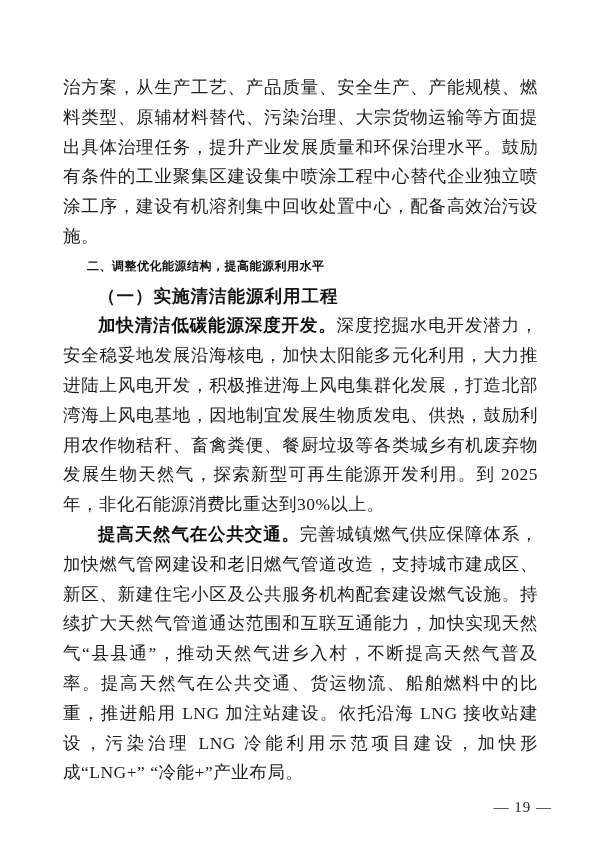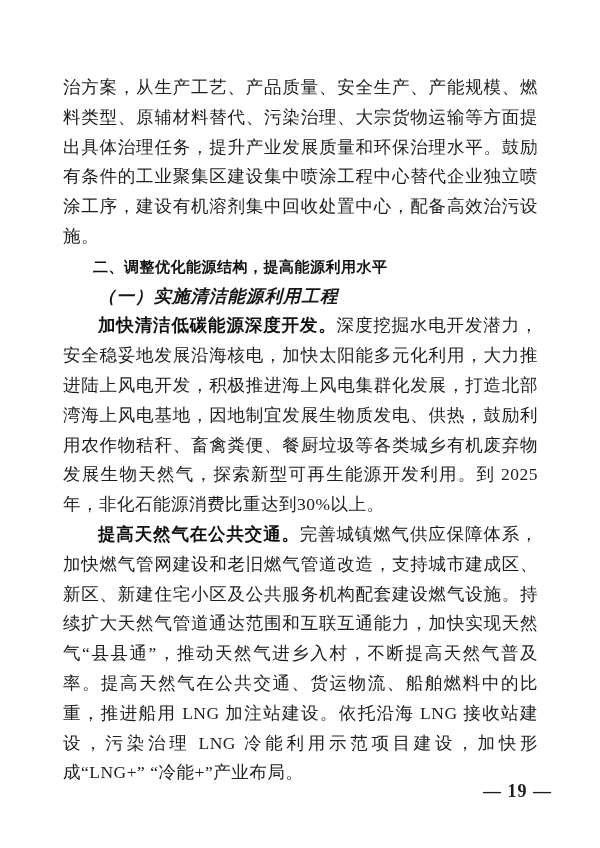--- a/index.html
+++ b/index.html
@@ -30,49 +30,47 @@
     text-align: justify;
     letter-spacing: 0.5px;
   }
   .indent {
     text-indent: 2em;
   }
   .section-heading {
     margin: 0;
     font-family: "Liberation Sans", "DejaVu Sans", sans-serif;
     font-weight: bold;
-    font-size: 15px;
+    font-size: 12px;
     line-height: 29.8px;
     text-indent: 2em;
     color: #111111;
     letter-spacing: 0.5px;
   }
   .subsection-heading {
     margin: 0;
-    font-style: italic;
     font-size: 17.5px;
     line-height: 29.8px;
     text-indent: 2em;
     color: #161616;
     letter-spacing: 1px;
   }
   .lead {
     font-weight: bold;
     font-family: Liberation Sans, sans-serif;
     color: #111111;
   }
   .page-number {
     position: absolute;
-    top: 780px;
+    top: 796px;
     right: 80px;
-    font-size: 18px;
+    font-size: 15px;
     line-height: 22px;
     color: #1d1d1d;
     letter-spacing: 1px;
-    font-weight: bold;
   }
 </style>
 </head>
 <body>
 
 <div class="page">
   <div class="content">
 
     <p class="para">治方案，从生产工艺、产品质量、安全生产、产能规模、燃料类型、原辅材料替代、污染治理、大宗货物运输等方面提出具体治理任务，提升产业发展质量和环保治理水平。鼓励有条件的工业聚集区建设集中喷涂工程中心替代企业独立喷涂工序，建设有机溶剂集中回收处置中心，配备高效治污设施。</p>
 

